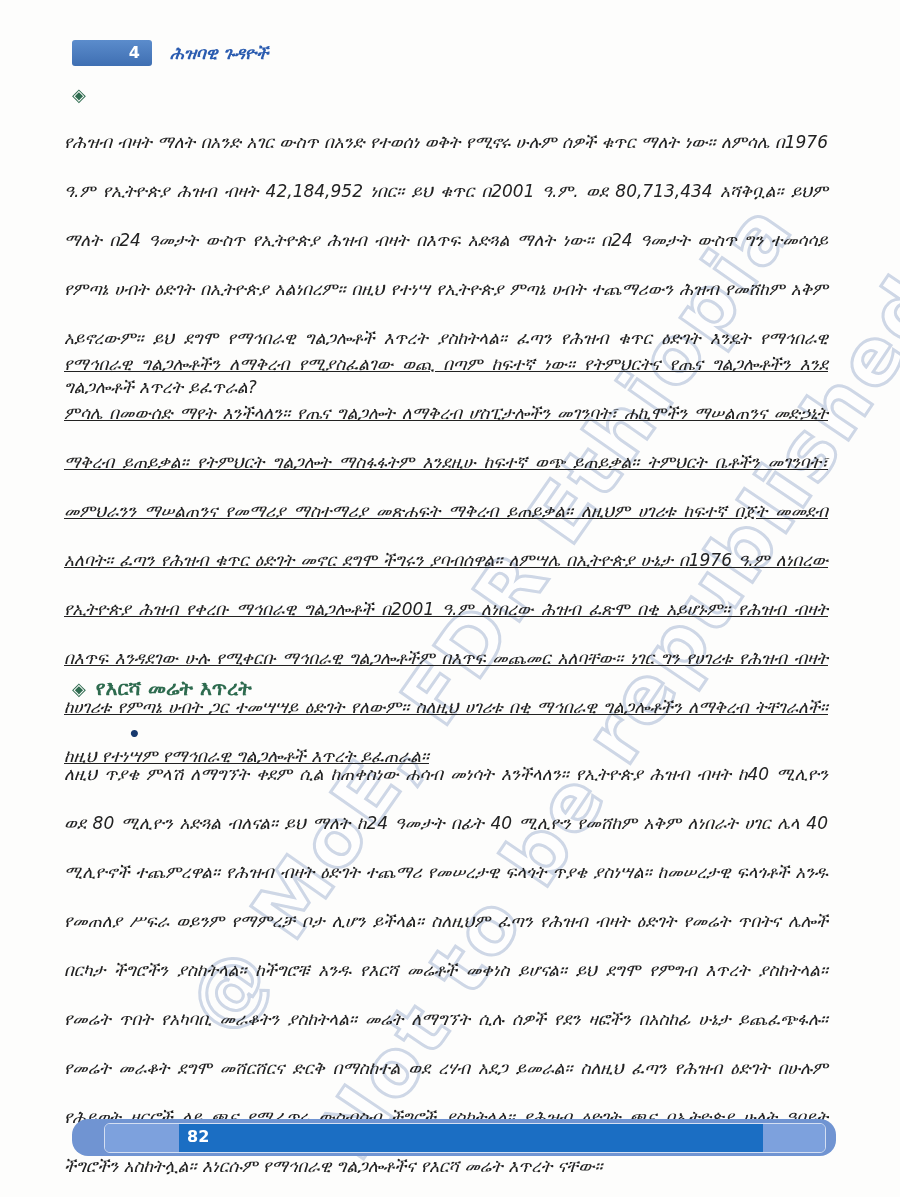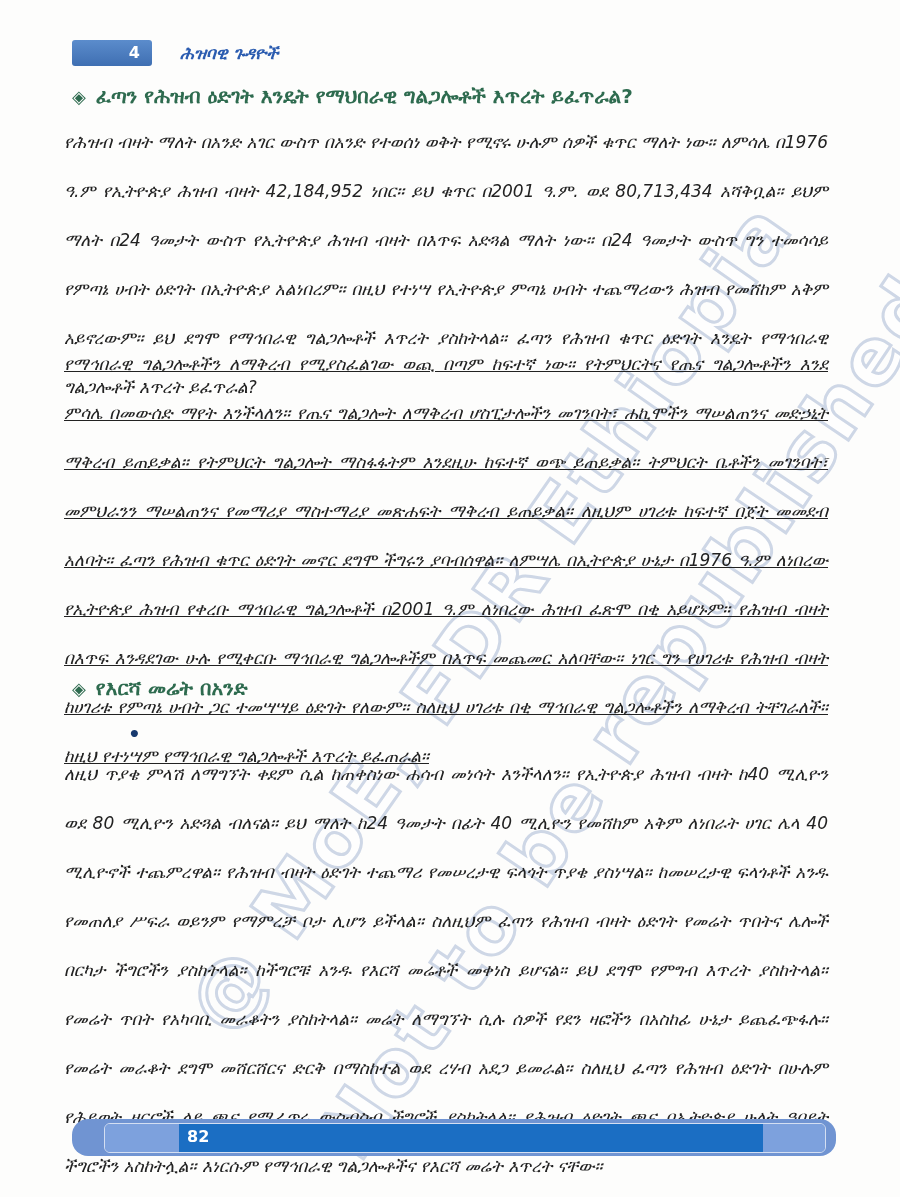--- a/index.html
+++ b/index.html
@@ -20,21 +20,21 @@
   .wm2{top:715px;left:130px;width:940px;transform:rotate(-56deg);}
 
   
   .chapter-tab{
     position:absolute;top:40px;left:72px;width:80px;height:26px;
     background:linear-gradient(#5b8ccc,#3f6fb2);border-radius:3px;
     color:#fff;font-weight:bold;font-size:16px;line-height:26px;
     text-align:right;padding-right:12px;box-sizing:border-box;
   }
   .chapter-title{
-    position:absolute;top:43px;left:180px;color:#2b5cb0;font-weight:bold;
+    position:absolute;top:43px;left:170px;color:#2b5cb0;font-weight:bold;
     font-style:italic;font-size:17px;
   }
 
   
   .section-head{
     position:absolute;left:72px;width:790px;display:flex;gap:10px;
     align-items:baseline;color:#2e6b4f;font-weight:bold;font-size:20px;
     white-space:nowrap;overflow:hidden;
   }
   .section-head .diamond{font-size:18px;}
@@ -84,29 +84,28 @@
 
 <div class="layer-content">
 
   <div class="chapter-tab">
     <span>4</span>
   </div>
   <div class="chapter-title">ሕዝባዊ ጉዳዮች</div>
 
   <div class="section-head h1">
     <span class="diamond">◈</span>
-    <span>ፈጣን የሕዝብ ዕድገት እንዴት የማህበራዊ ግልጋሎቶች እጥረት ይፈጥራል?</span>
   </div>
 
   <div class="para p1">የሕዝብ ብዛት ማለት በአንድ አገር ውስጥ በአንድ የተወሰነ ወቅት የሚኖሩ ሁሉም ሰዎች ቁጥር ማለት ነው። ለምሳሌ በ1976 ዓ.ም የኢትዮጵያ ሕዝብ ብዛት 42,184,952 ነበር። ይህ ቁጥር በ2001 ዓ.ም. ወደ 80,713,434 አሻቅቧል። ይህም ማለት በ24 ዓመታት ውስጥ የኢትዮጵያ ሕዝብ ብዛት በእጥፍ አድጓል ማለት ነው። በ24 ዓመታት ውስጥ ግን ተመሳሳይ የምጣኔ ሀብት ዕድገት በኢትዮጵያ አልነበረም። በዚህ የተነሣ የኢትዮጵያ ምጣኔ ሀብት ተጨማሪውን ሕዝብ የመሸከም አቅም አይኖረውም። ይህ ደግሞ የማኅበራዊ ግልጋሎቶች እጥረት ያስከትላል። ፈጣን የሕዝብ ቁጥር ዕድገት እንዴት የማኅበራዊ ግልጋሎቶች እጥረት ይፈጥራል?</div>
   <div class="para p2">የማኅበራዊ ግልጋሎቶችን ለማቅረብ የሚያስፈልገው ወጪ በጣም ከፍተኛ ነው። የትምህርትና የጤና ግልጋሎቶችን እንደ ምሳሌ በመውሰድ ማየት እንችላለን። የጤና ግልጋሎት ለማቅረብ ሆስፒታሎችን መገንባት፣ ሐኪሞችን ማሠልጠንና መድኃኒት ማቅረብ ይጠይቃል። የትምህርት ግልጋሎት ማስፋፋትም እንደዚሁ ከፍተኛ ወጭ ይጠይቃል። ትምህርት ቤቶችን መገንባት፣ መምህራንን ማሠልጠንና የመማሪያ ማስተማሪያ መጽሐፍት ማቅረብ ይጠይቃል። ለዚህም ሀገሪቱ ከፍተኛ በጀት መመደብ አለባት። ፈጣን የሕዝብ ቁጥር ዕድገት መኖር ደግሞ ችግሩን ያባብሰዋል። ለምሣሌ በኢትዮጵያ ሁኔታ በ1976 ዓ.ም ለነበረው የኢትዮጵያ ሕዝብ የቀረቡ ማኅበራዊ ግልጋሎቶች በ2001 ዓ.ም ለነበረው ሕዝብ ፈጽሞ በቂ አይሆኑም። የሕዝብ ብዛት በእጥፍ እንዳደገው ሁሉ የሚቀርቡ ማኅበራዊ ግልጋሎቶችም በእጥፍ መጨመር አለባቸው። ነገር ግን የሀገሪቱ የሕዝብ ብዛት ከሀገሪቱ የምጣኔ ሀብት ጋር ተመሣሣይ ዕድገት የለውም። ስለዚህ ሀገሪቱ በቂ ማኅበራዊ ግልጋሎቶችን ለማቅረብ ትቸገራለች። ከዚህ የተነሣም የማኅበራዊ ግልጋሎቶች እጥረት ይፈጠራል።</div>
 
   <div class="section-head h2">
     <span class="diamond">◈</span>
-    <span>የእርሻ መሬት በአንድ</span>
+    <span>የእርሻ መሬት እጥረት</span>
   </div>
 
   <div class="bullet-question">
     <span class="dot">•</span>
   </div>
 
   <div class="para p3">ለዚህ ጥያቄ ምላሽ ለማግኘት ቀደም ሲል ከጠቀስነው ሐሳብ መነሳት እንችላለን። የኢትዮጵያ ሕዝብ ብዛት ከ40 ሚሊዮን ወደ 80 ሚሊዮን አድጓል ብለናል። ይህ ማለት ከ24 ዓመታት በፊት 40 ሚሊዮን የመሸከም አቅም ለነበራት ሀገር ሌላ 40 ሚሊዮኖች ተጨምረዋል። የሕዝብ ብዛት ዕድገት ተጨማሪ የመሠረታዊ ፍላጎት ጥያቄ ያስነሣል። ከመሠረታዊ ፍላጎቶች አንዱ የመጠለያ ሥፍራ ወይንም የማምረቻ ቦታ ሊሆን ይችላል። ስለዚህም ፈጣን የሕዝብ ብዛት ዕድገት የመሬት ጥበትና ሌሎች በርካታ ችግሮችን ያስከትላል። ከችግሮቹ አንዱ የእርሻ መሬቶች መቀነስ ይሆናል። ይህ ደግሞ የምግብ እጥረት ያስከትላል። የመሬት ጥበት የአካባቢ መራቆትን ያስከትላል። መሬት ለማግኘት ሲሉ ሰዎች የደን ዛፎችን በአስከፊ ሁኔታ ይጨፈጭፋሉ። የመሬት መራቆት ደግሞ መሸርሸርና ድርቅ በማስከተል ወደ ረሃብ አደጋ ይመራል። ስለዚህ ፈጣን የሕዝብ ዕድገት በሁሉም የሕይወት ዘርፎች ላይ ጫና የሚፈጥሩ ውስብስብ ችግሮች ያስከትላል። የሕዝብ ዕድገት ጫና በኢትዮጵያ ሁለት ዓበይት ችግሮችን አስከትሏል። እነርሱም የማኅበራዊ ግልጋሎቶችና የእርሻ መሬት እጥረት ናቸው።</div>
 
   <div class="footer-bar">
     <div class="footer-inner">

